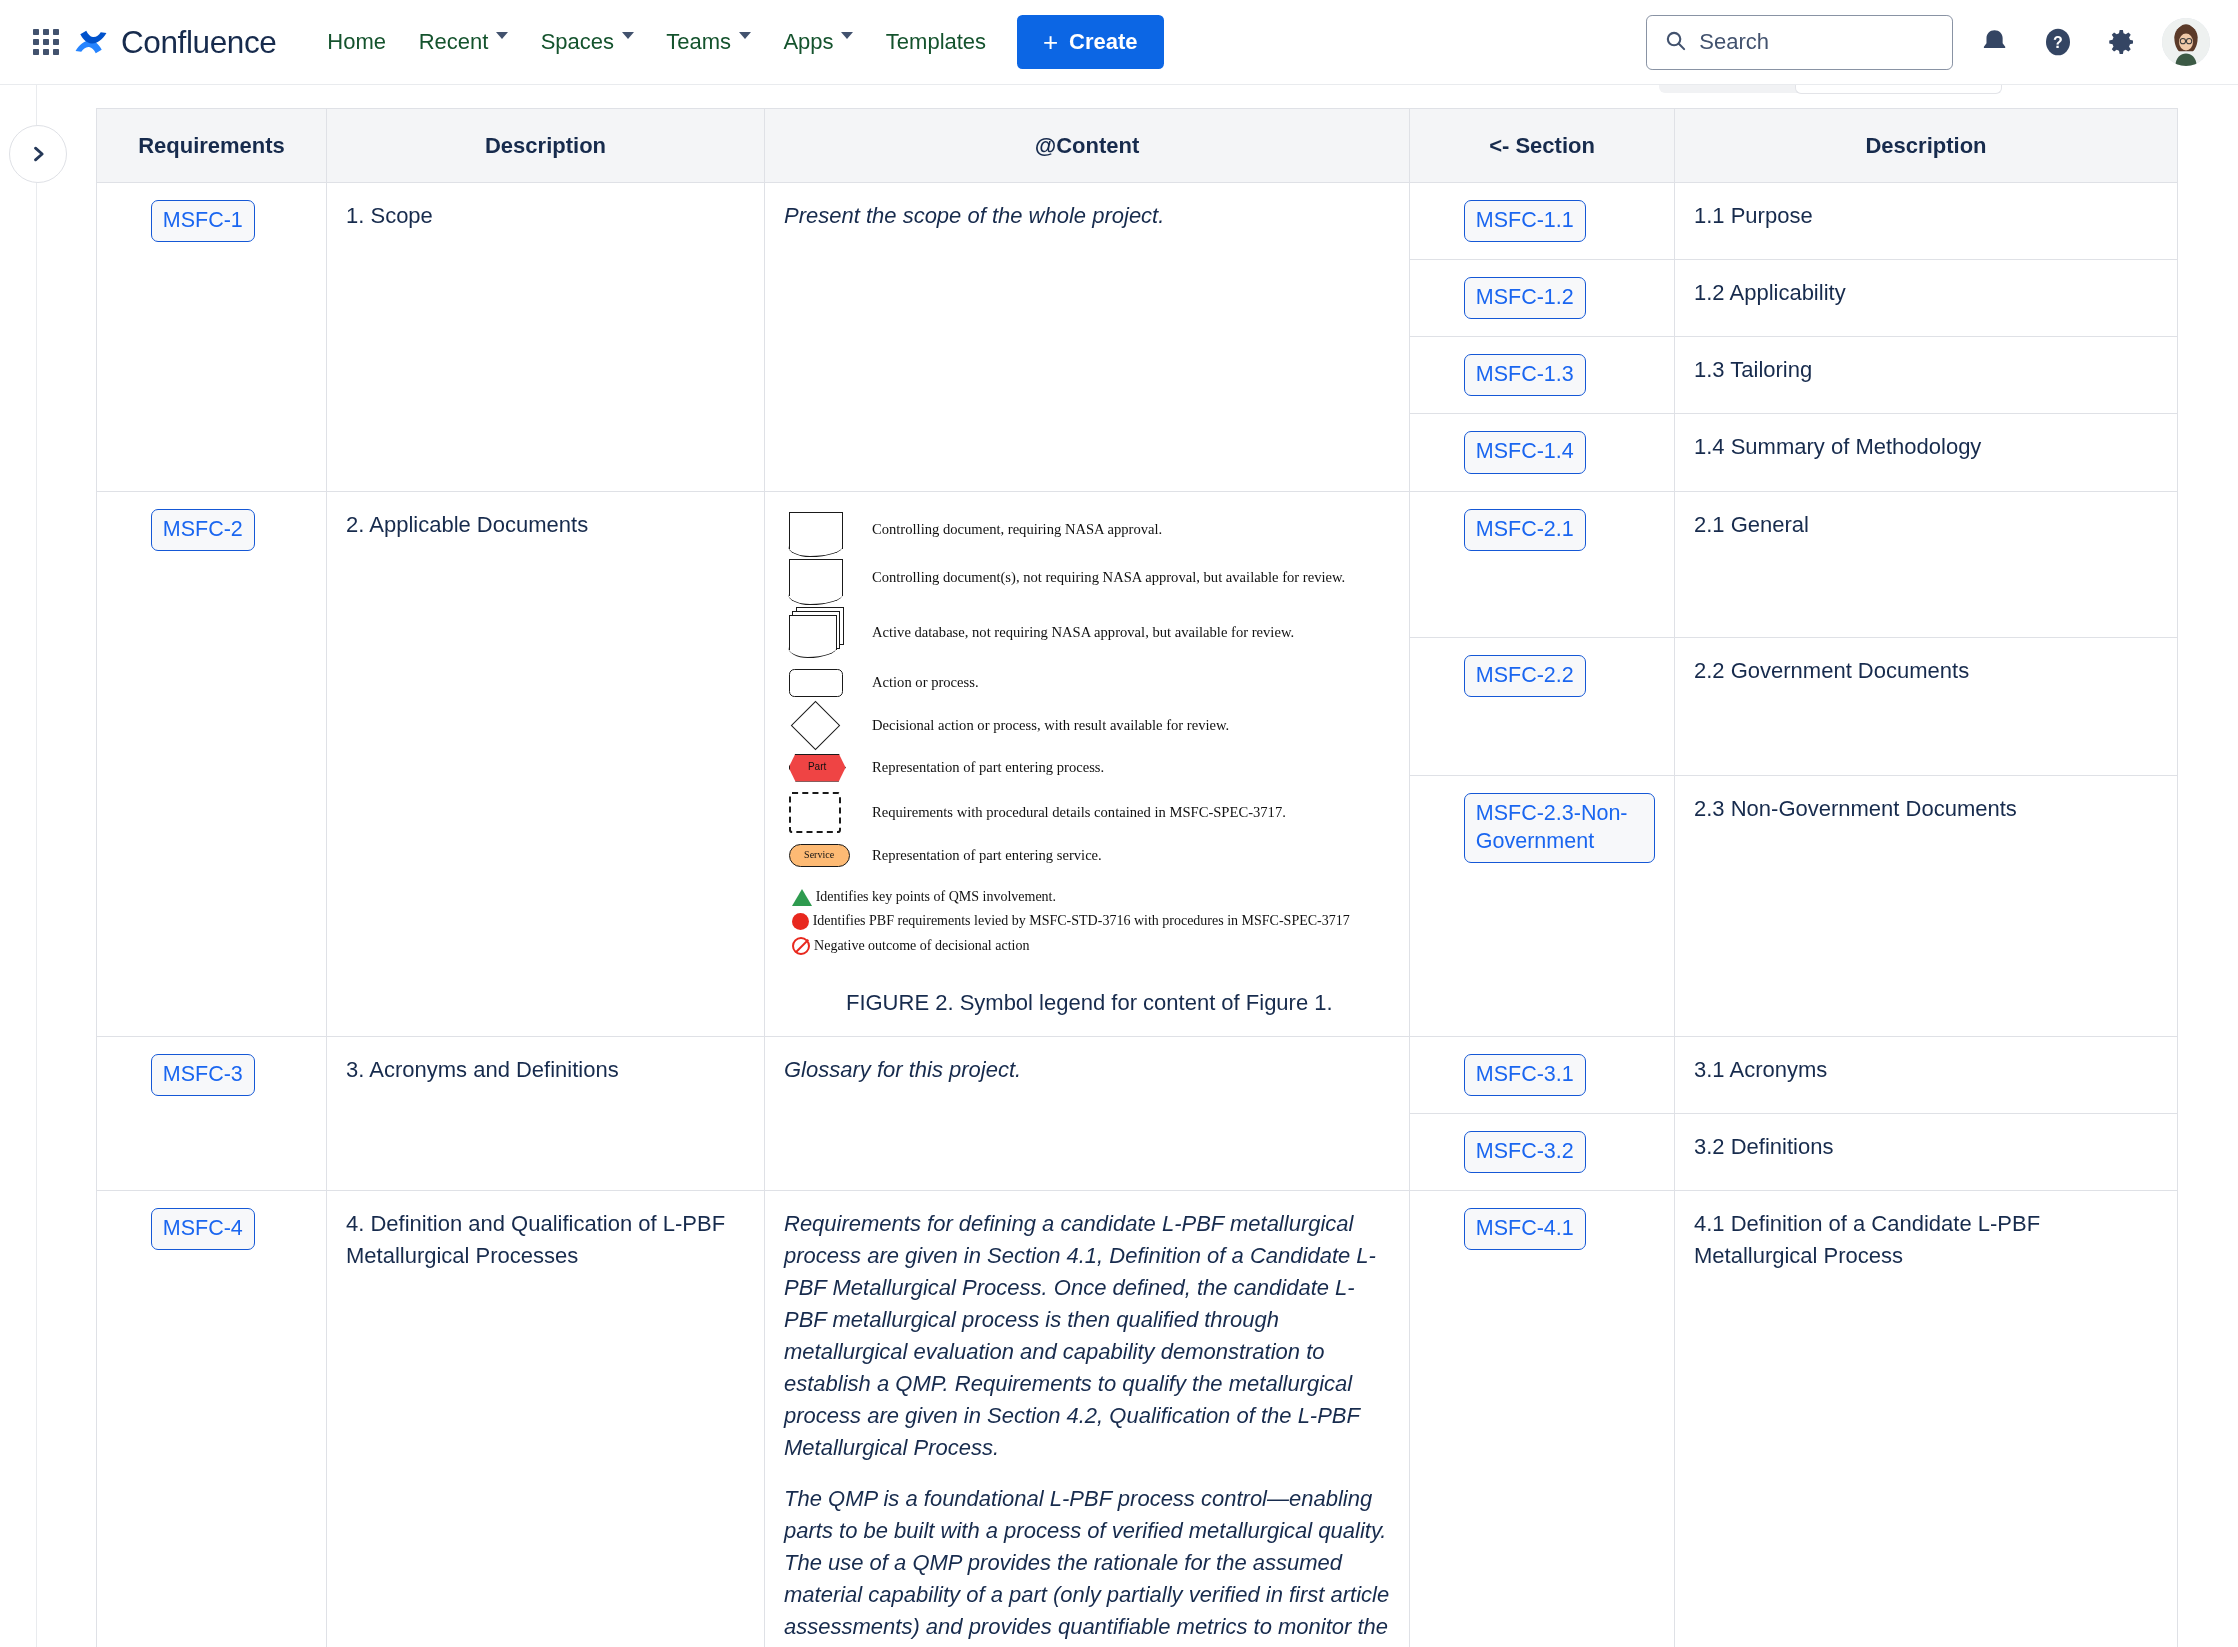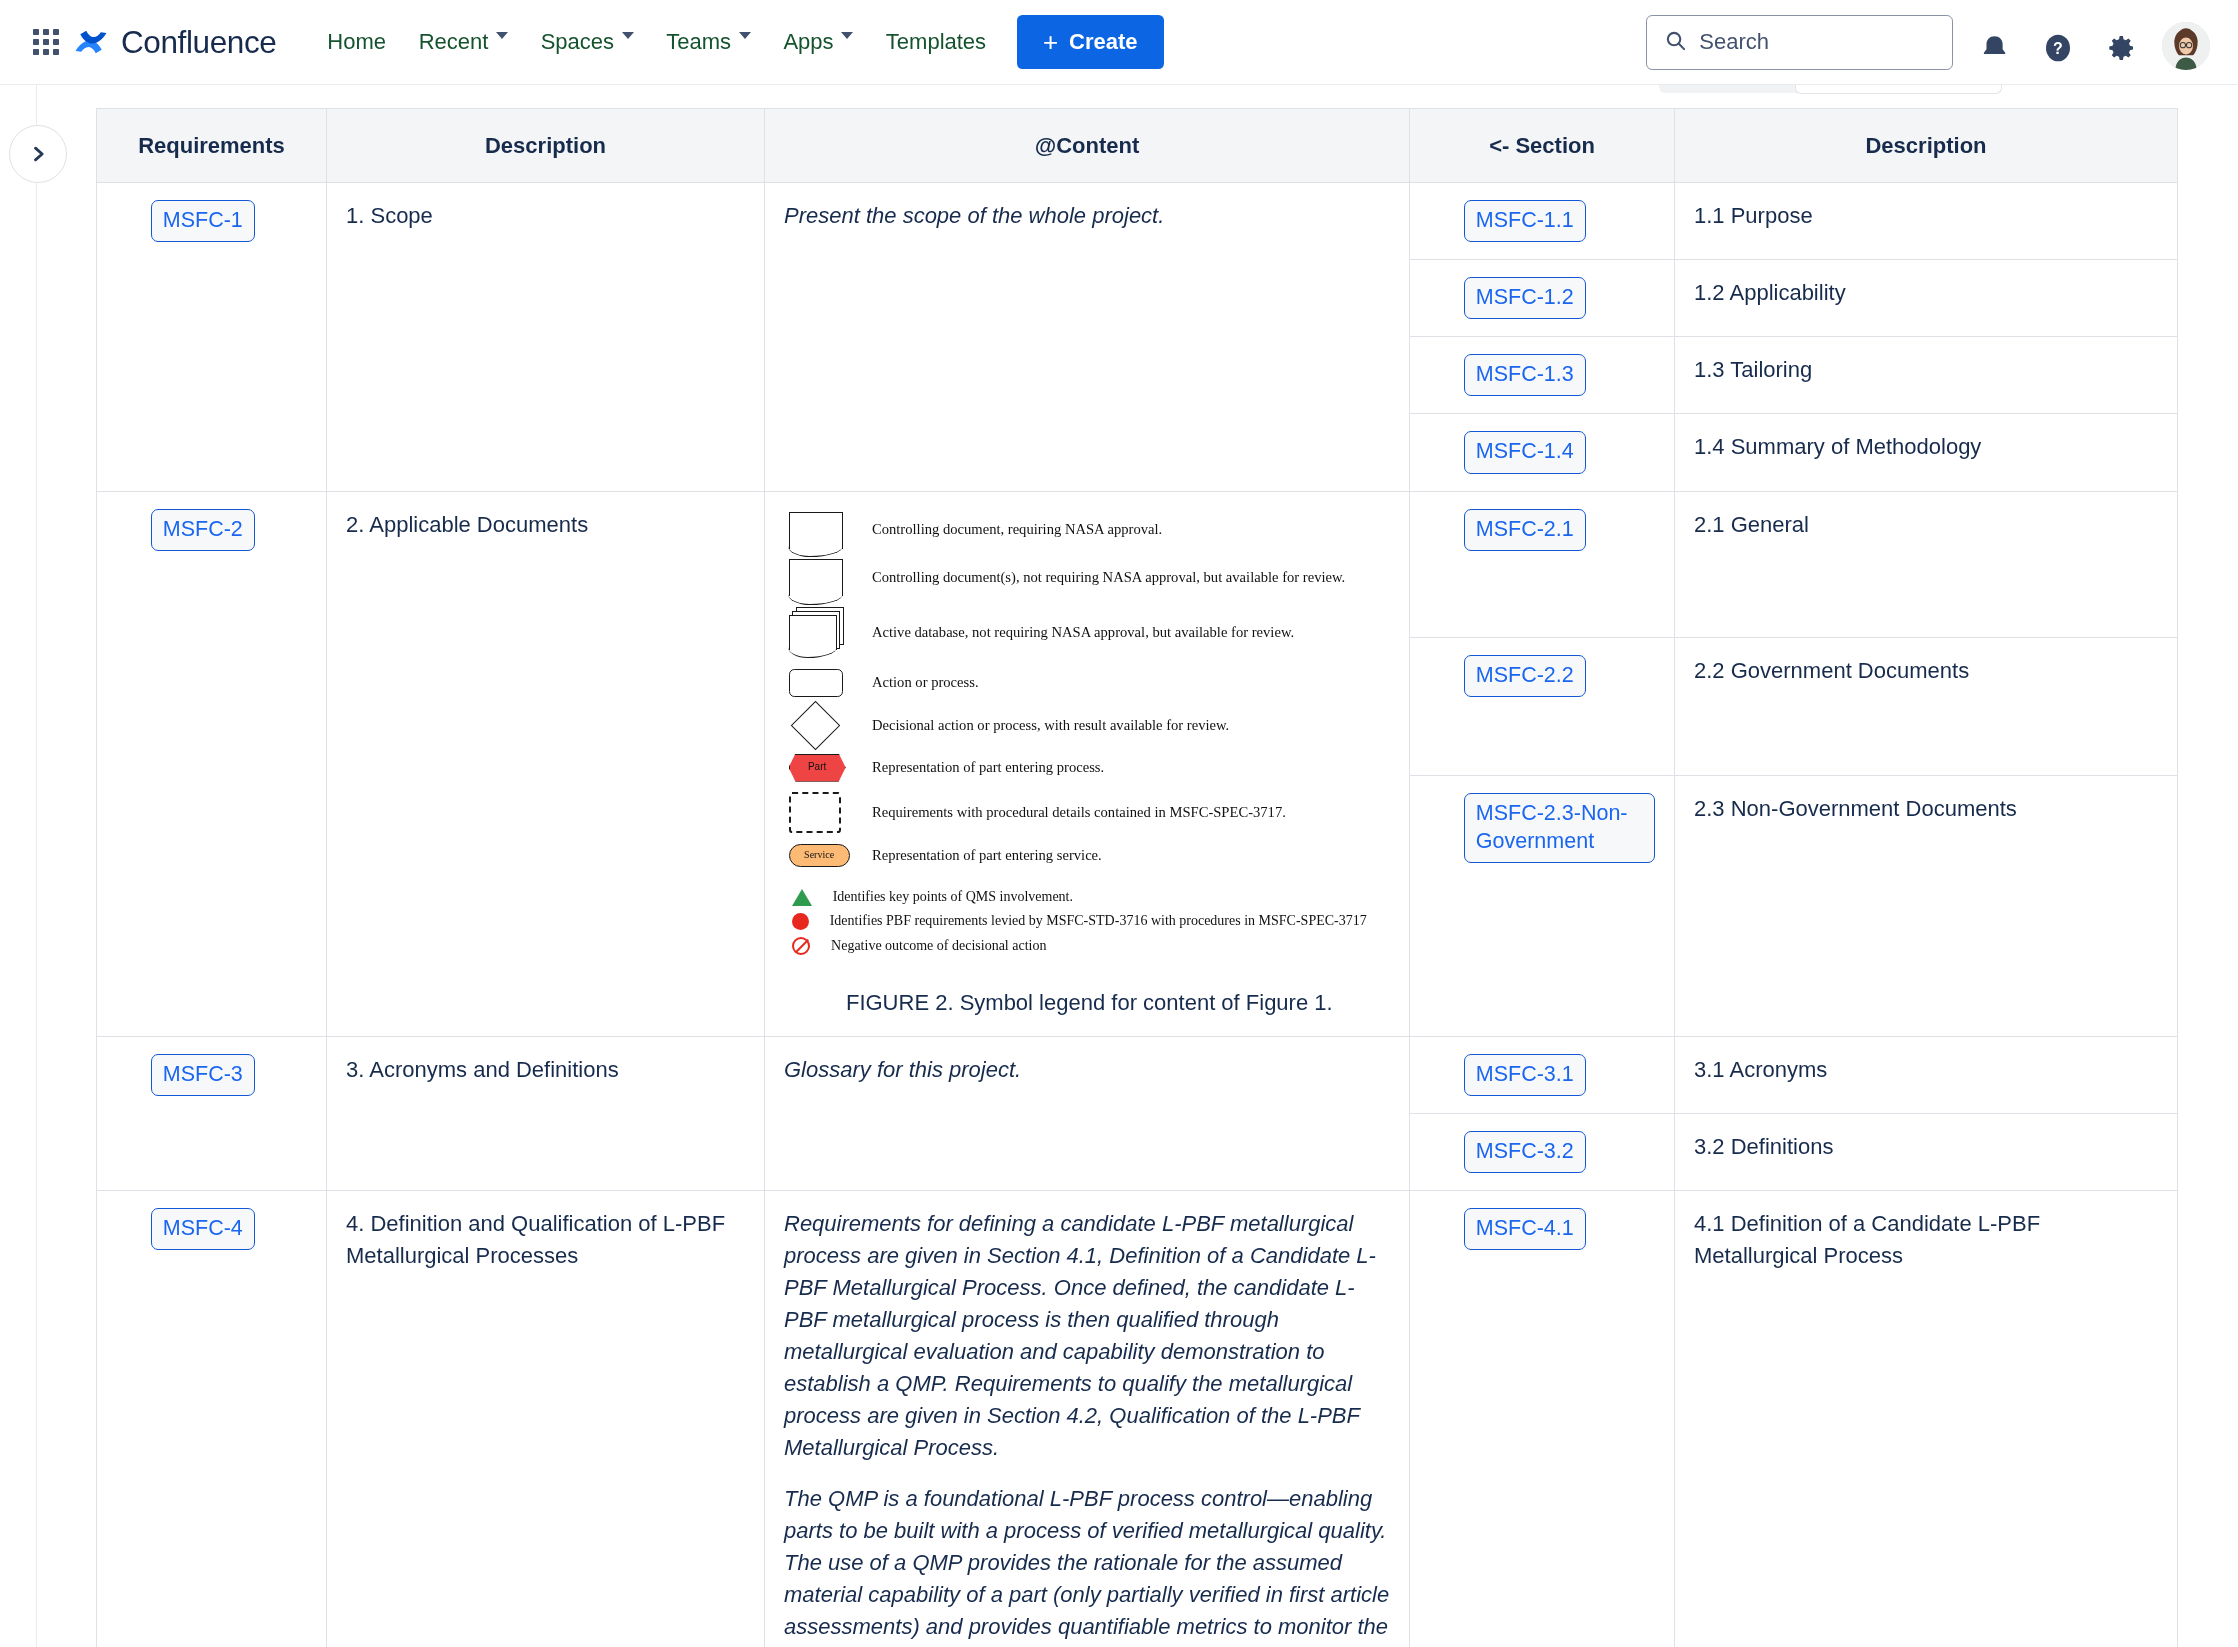--- a/index.html
+++ b/index.html
@@ -38,21 +38,21 @@
     border-radius: 4.6px; cursor: pointer; display: flex; align-items: flex-start; gap: 7.7px;
     white-space: nowrap;
   }
   .caret { width: 0; height: 0; border-left: 6.1px solid transparent; border-right: 6.1px solid transparent; border-top: 7px solid #42526e; margin-top: 3.1px; }
   .create-btn {
     background: #0c66e4; color: #fff; font-size: 22px; font-weight: bold;
     border: none; border-radius: 5.4px; padding: 14px 26px; margin-left: 17px;
     display: flex; align-items: center; gap: 10.8px; cursor: pointer; white-space: nowrap;
   }
   .plus { font-size: 26px; font-weight: 400; line-height: 1; }
-  .nav-right { margin-left: auto; display: flex; align-items: flex-end; gap: 20px; }
+  .nav-right { margin-left: auto; display: flex; align-items: center; gap: 20px; }
   .search-box {
     width: 307px; height: 55px; border: 1.5px solid #8993a4; border-radius: 6.1px;
     display: flex; align-items: center; gap: 12.3px; padding: 0 17px; background: #fff; cursor: text;
   }
   .search-text { font-size: 22px; color: #42526e; }
   .icon-btn { width: 43px; height: 43px; display: flex; align-items: center; justify-content: center; cursor: pointer; border-radius: 50%; }
   .avatar {
     width: 48px; height: 48px; border-radius: 50%; overflow: hidden; cursor: pointer;
     background: #dfe4ea; position: relative; flex: none;
   }
@@ -127,21 +127,21 @@
     clip-path: polygon(12% 0, 88% 0, 100% 50%, 88% 100%, 12% 100%, 0 50%);
     display:flex; align-items:center; justify-content:center;
     font-family:Liberation Sans, sans-serif; font-size: 10px; color:#111;
   }
   .dashbox { width: 52px; height: 41px; border: 2.3px dashed #1a1a1a; border-radius: 3.1px; background:#fff; }
   .pill {
     width: 61px; height: 23px; border: 1.5px solid #1a1a1a; border-radius: 12.3px; background:#fdba74;
     display:flex; align-items:center; justify-content:center;
     font-family:"Liberation Serif", serif; font-size: 10px; color:#111;
   }
-  .lg-mini { display:flex; align-items:center; gap: 21px; margin-bottom: 7px; padding-left: 3.1px; text-align: center; }
+  .lg-mini { display:flex; align-items:center; gap: 4px; margin-bottom: 7px; padding-left: 3.1px; text-align: center; }
   .tri { width:0;height:0;border-left:10px solid transparent;border-right:10px solid transparent;border-bottom:17px solid #2e9b4f; }
   .dot { width: 17px; height: 17px; border-radius:50%; background:#e8281e; }
   .nogo { width: 18.4px; height: 18.4px; border-radius:50%; border: 2.3px solid #e8281e; position: relative; }
   .nogo::after { content:""; position:absolute; left:-0.8px; top: 6.1px; width: 18.4px; height: 2.3px; background:#e8281e; transform: rotate(-45deg); }
   .lg-mini .lg-txt { font-size: 14px; }
 </style>
 </head>
 <body>
 
 <div class="nav">

